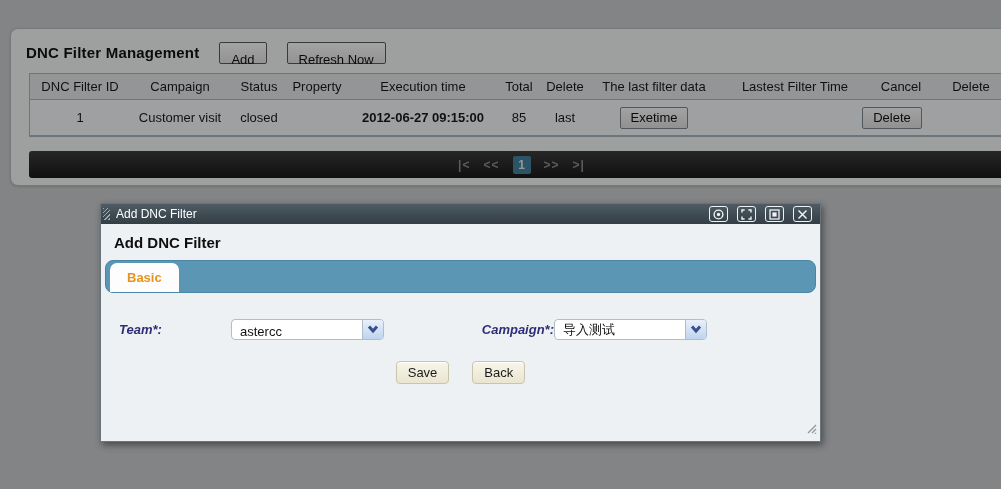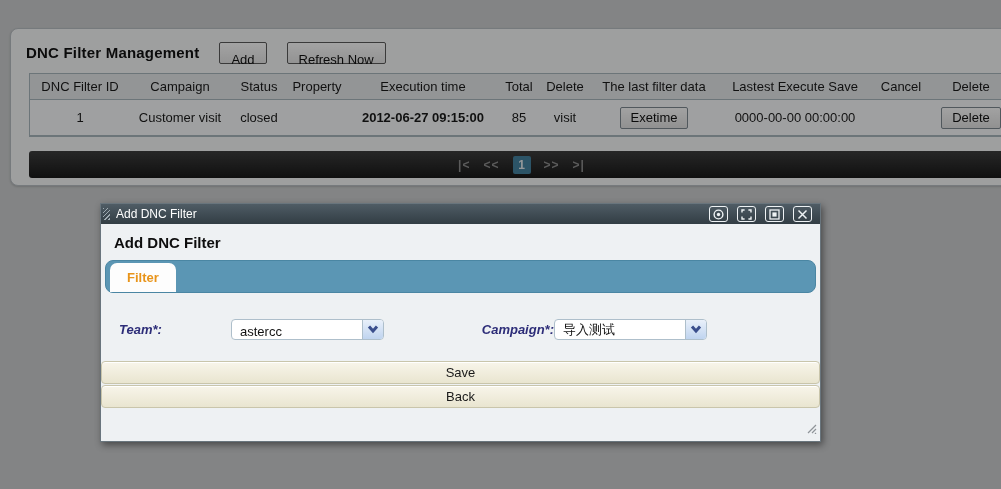--- a/index.html
+++ b/index.html
@@ -74,21 +74,21 @@
             border-radius:4px; display:flex; align-items:flex-end; cursor:pointer; }
   .select-value { flex:1; font-size:13px; color:#111; padding-left:8px; white-space:nowrap;
                   overflow:hidden; }
   .select-arrow { width:21px; height:19px; margin-right:0;
                   background:linear-gradient(#e9f0fa,#bfd4ef);
                   border-left:1px solid #aebfcb; border-radius:0 3px 3px 0;
                   display:flex; align-items:center; justify-content:center; }
   .text-input { width:153px; height:21px; border:1px solid #c6c8ca; border-radius:10px;
                 background:#fff; font-family:inherit; font-size:13px; padding:0 9px; outline:none; }
 
-  .btn-row { display:flex; justify-content:center; gap:1px; margin-top:21px;flex-direction:column; }
+  .btn-row { display:flex; justify-content:center; gap:23px; margin-top:21px; }
   .dlg-btn { font-family:inherit; font-size:13px; color:#1a1a1a; padding:3px 11px;
              background:linear-gradient(#f8f5ea,#e9e5d0); border:1px solid #c9c5ab;
              border-radius:4px; box-shadow:inset 0 1px 0 #fff; cursor:pointer; }
   .se-grip { position:absolute; right:3px; bottom:3px; cursor:se-resize; }
 </style>
 </head>
 <body>
 
 <div id="screen">
 
@@ -102,36 +102,35 @@
     <div class="grid">
       <div class="grid-row grid-head">
         <div class="cell c0">DNC Filter ID</div>
         <div class="cell c1">Campaign</div>
         <div class="cell c2">Status</div>
         <div class="cell c3">Property</div>
         <div class="cell c4">Execution time</div>
         <div class="cell c5">Total</div>
         <div class="cell c6">Delete</div>
         <div class="cell c7">The last filter data</div>
-        <div class="cell c8">Lastest Execute Save</div>
+        <div class="cell c8">Lastest Filter Time</div>
         <div class="cell c9">Cancel</div>
         <div class="cell c10">Delete</div>
       </div>
       <div class="grid-row grid-data">
         <div class="cell c0">1</div>
         <div class="cell c1">Customer visit</div>
         <div class="cell c2">closed</div>
         <div class="cell c3"></div>
         <div class="cell c4 exec-time">2012-06-27 09:15:00</div>
         <div class="cell c5">85</div>
-        <div class="cell c6">visit</div>
+        <div class="cell c6">last</div>
         <div class="cell c7">
           <button class="mini-btn">Exetime</button>
         </div>
-        <div class="cell c8">0000-00-00 00:00:00</div>
         <div class="cell c9"></div>
         <div class="cell c10">
           <button class="mini-btn">Delete</button>
         </div>
       </div>
     </div>
 
     <div class="pagebar">
       <span class="page-nav">|&lt;</span>
       <span class="page-nav">&lt;&lt;</span>
@@ -170,21 +169,21 @@
               <path d="M1.5 1.5 L9.5 9.5 M9.5 1.5 L1.5 9.5"></path>
             </svg>
         </span>
       </span>
     </div>
 
     <div class="dialog-body">
       <div class="dlg-heading">Add DNC Filter</div>
 
       <div class="tabbar">
-        <div class="tab-active">Filter</div>
+        <div class="tab-active">Basic</div>
       </div>
 
       <div class="form-row first">
         <span class="f-label lab1">Team*:</span>
         <div class="select">
           <span class="select-value">astercc</span>
           <span class="select-arrow">
             <svg width="12" height="10" viewBox="0 0 12 10" fill="none" stroke="#3a4e8c" stroke-width="3">
                 <path d="M2 2.5 L6 7 L10 2.5"></path>
               </svg>

